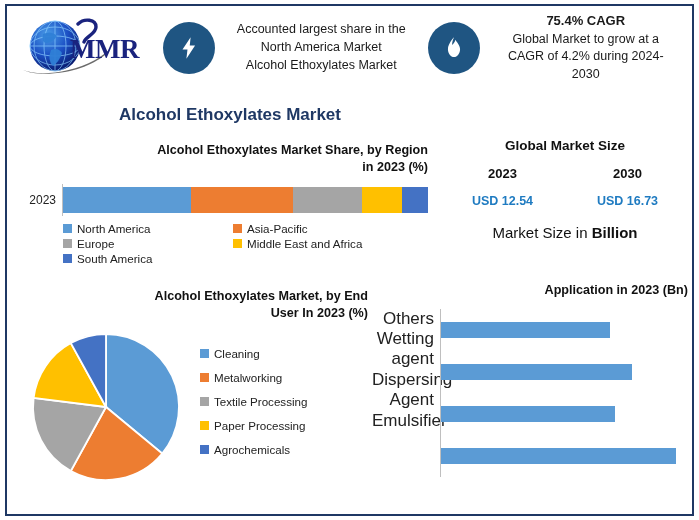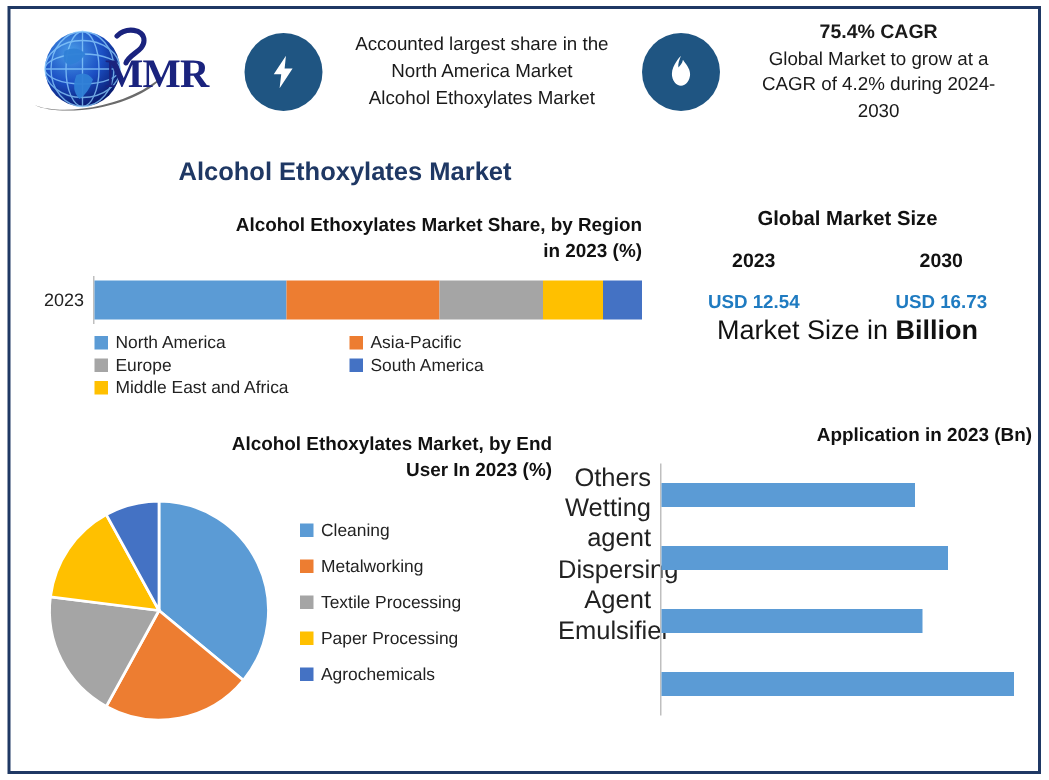--- a/index.html
+++ b/index.html
@@ -205,22 +205,22 @@
   }
   .gms-vals {
     margin-top: 13px;
     display: flex;
     justify-content: space-around;
     font-size: 12.5px;
     font-weight: bold;
     color: #1F7BC1;
   }
   .gms-foot {
-    margin-top: 2px;
-    font-size: 18px;
+    margin-top: 16px;
+    font-size: 15px;
     color: #111;
   }
   .gms-foot b { font-weight: bold; }
 
   
   .enduser {
     position: absolute;
     left: 18px;
     top: 288px;
     width: 350px;
@@ -382,26 +382,26 @@
         </div>
         <div class="lg-item">
           <span class="lg-swatch" style="background: rgb(237, 125, 49);"></span>
           <span>Asia-Pacific</span>
         </div>
         <div class="lg-item">
           <span class="lg-swatch" style="background: rgb(165, 165, 165);"></span>
           <span>Europe</span>
         </div>
         <div class="lg-item">
+          <span class="lg-swatch" style="background: rgb(255, 192, 0);"></span>
+          <span>Middle East and Africa</span>
+        </div>
+        <div class="lg-item">
           <span class="lg-swatch" style="background: rgb(68, 114, 196);"></span>
           <span>South America</span>
-        </div>
-        <div class="lg-item">
-          <span class="lg-swatch" style="background: rgb(255, 192, 0);"></span>
-          <span>Middle East and Africa</span>
         </div>
       </div>
   </div>
 
   <div class="gms">
     <div class="gms-title">Global Market Size</div>
     <div class="gms-years">
       <span>2023</span>
       <span>2030</span>
     </div>

